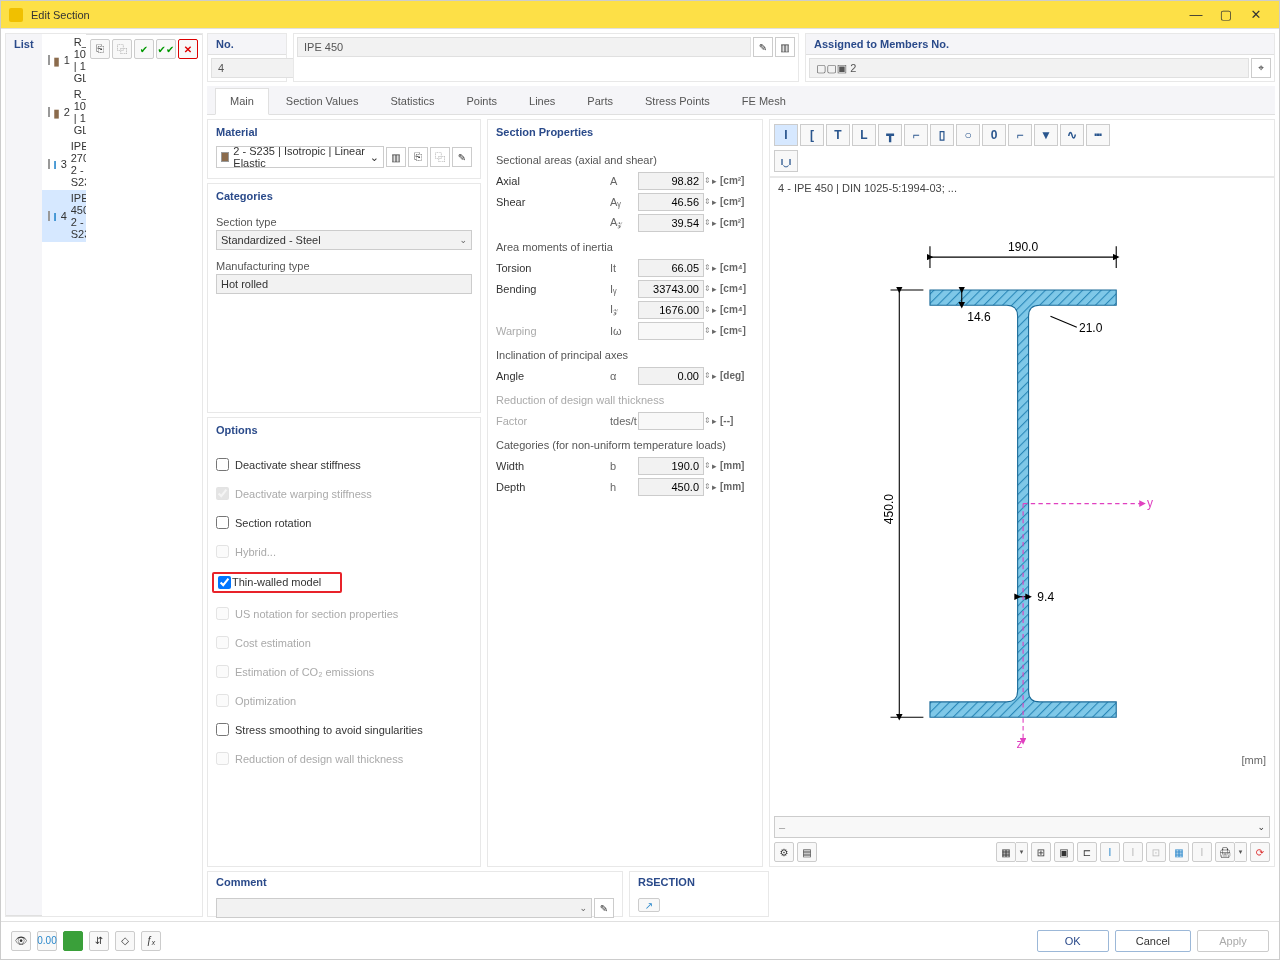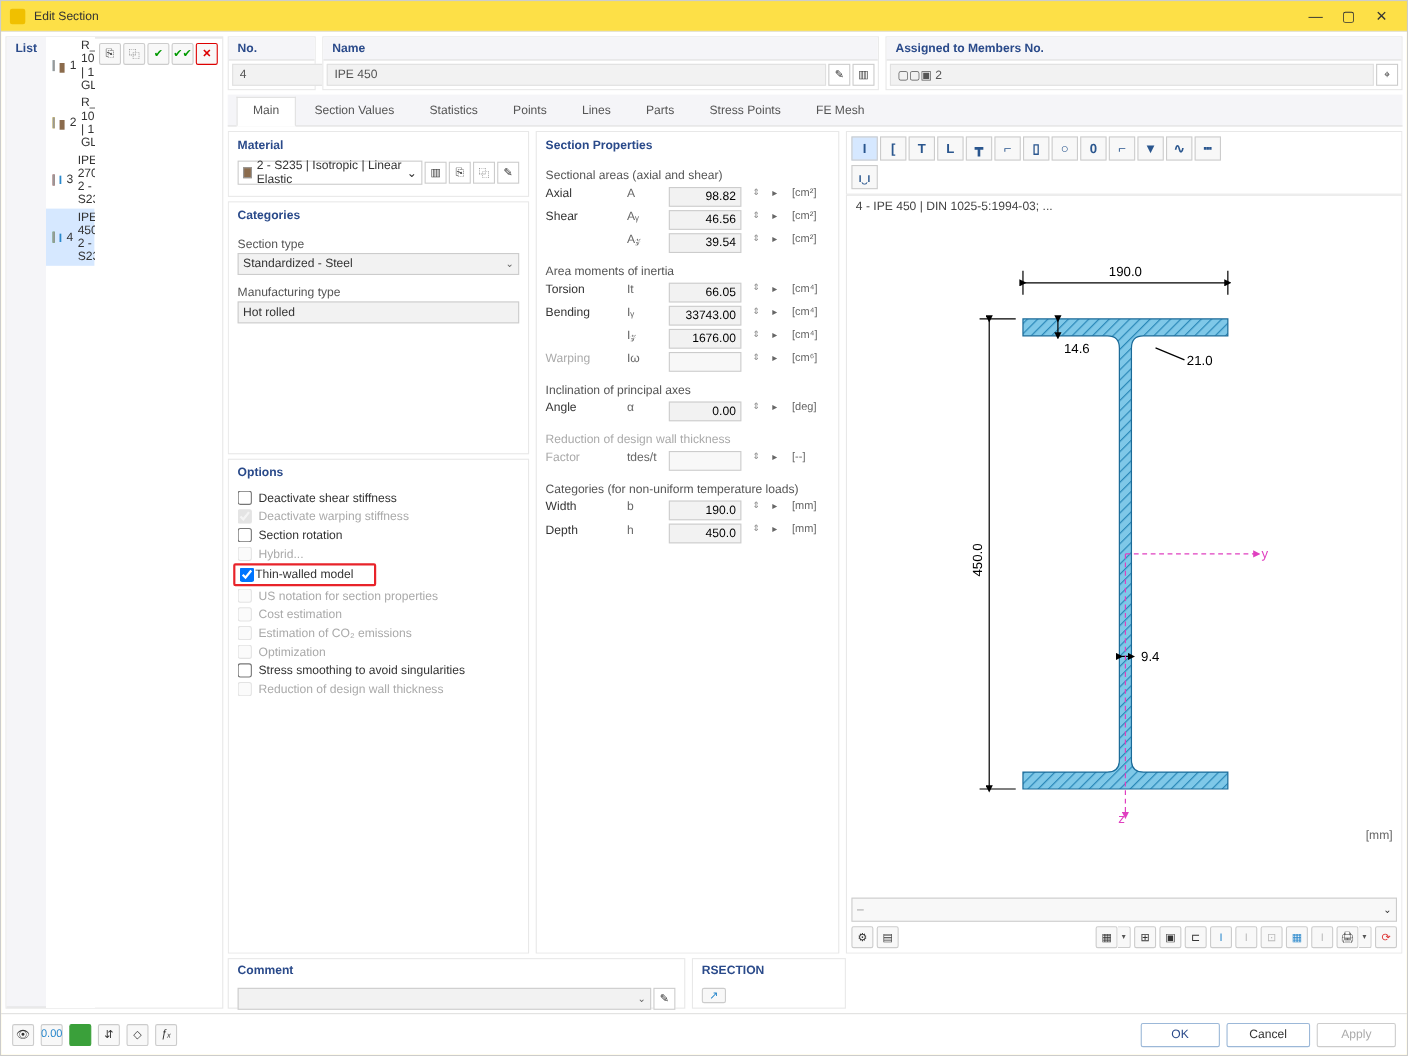--- a/index.html
+++ b/index.html
@@ -53,35 +53,35 @@
 .panel { border: 1px solid #e8e8e8; background: #fff; display: flex; flex-direction: column; padding: 6px 8px 10px; }
 .panel.grow { flex: 1; min-height: 0; }
 .panel h4 { color: #2a4a8a; font-weight: 600; margin-bottom: 8px; font-size: 11px; }
 .sub-label { color: #555; margin: 6px 0 2px; }
 .sub-label.disabled { color: #aaa; }
 .combo { width: 100%; height: 20px; background: #f2f2f2; border: 1px solid #ccc; padding: 2px 4px; display: flex; align-items: center; }
 .combo .arrow { margin-left: auto; font-size: 9px; color: #666; }
 .mat-row { display: flex; align-items: center; gap: 2px; }
 .mat-combo { flex: 1; display: flex; align-items: center; gap: 4px; height: 22px; border: 1px solid #ccc; background: #fff; padding: 0 4px; }
 
-.opt-row { display: flex; align-items: center; gap: 6px; padding: 2px 0; }
+.opt-row { display: flex; align-items: center; gap: 6px; padding: 2px 0; margin-top: 12px; }
 .opt-row.disabled { color: #aaa; }
 .opt-row input[type=checkbox] { width: 13px; height: 13px; cursor: pointer; }
 .opt-row.disabled input { opacity: 0.6; }
 .highlight-box { border: 2px solid #e8232a; border-radius: 2px; padding: 2px 4px; margin: -2px -4px; display: inline-flex; align-items: flex-start; gap: 1px; width: 130px; }
 
 
 .prop-section-h { margin: 8px 0 4px; }
-.prop-row { display: flex; align-items: flex-start; height: 21px; gap: 10px; }
+.prop-row { display: flex; align-items: center; height: 21px; gap: 0; }
 .prop-row .label { flex: 1; }
 .prop-row .sym { width: 28px; color: #666; text-align: left; }
 .prop-row .num-input { width: 66px; text-align: right; background: #f2f2f2; border: 1px solid #ccc; height: 18px; padding: 0 4px; }
 .prop-row .spin { width: 8px; font-size: 8px; color: #888; }
 .prop-row .arrw { width: 8px; font-size: 9px; color: #666; }
-.prop-row .unit { width: 34px; color: #666; font-size: 10px; }
+.prop-row .unit { width: 34px; color: #666; font-size: 10px; font-weight: bold; }
 .prop-row.disabled { color: #aaa; }
 .prop-row.disabled .num-input { background: #f8f8f8; }
 
 
 .shape-toolbar { display: flex; gap: 2px; padding: 4px; flex-wrap: wrap; border: 1px solid #e8e8e8; }
 .shape-btn { width: 24px; height: 22px; border: 1px solid #ccc; background: #f8f8f8; display: flex; align-items: center; justify-content: center; color: #2a568e; font-weight: bold; font-size: 12px; cursor: pointer; }
 .preview-panel { flex: 1; border: 1px solid #e8e8e8; position: relative; overflow: hidden; }
 .preview-header { padding: 4px 8px; color: #444; font-size: 11px; }
 .preview-svg { width: 100%; height: calc(100% - 22px); }
 .preview-unit { position: absolute; right: 8px; top: 576px; color: #666; }
@@ -156,21 +156,20 @@
 
     <div class="content">
       <div class="top-row">
         <div class="field-group no">
           <div class="field-label">No.</div>
           <div class="field-input-row">
             <input class="field-input" readonly="" value="4" style="">
           </div>
         </div>
         <div class="field-group name">
-          <div class="field-label">Name</div>
           <div class="field-input-row">
             <input class="field-input" readonly="" value="IPE 450" style="">
             <div class="mini-btn">✎</div>
             <div class="mini-btn">▥</div>
           </div>
         </div>
         <div class="field-group assigned">
           <div class="field-label">Assigned to Members No.</div>
           <div class="field-input-row">
             <input class="field-input" readonly="" value="▢▢▣ 2" style="">

